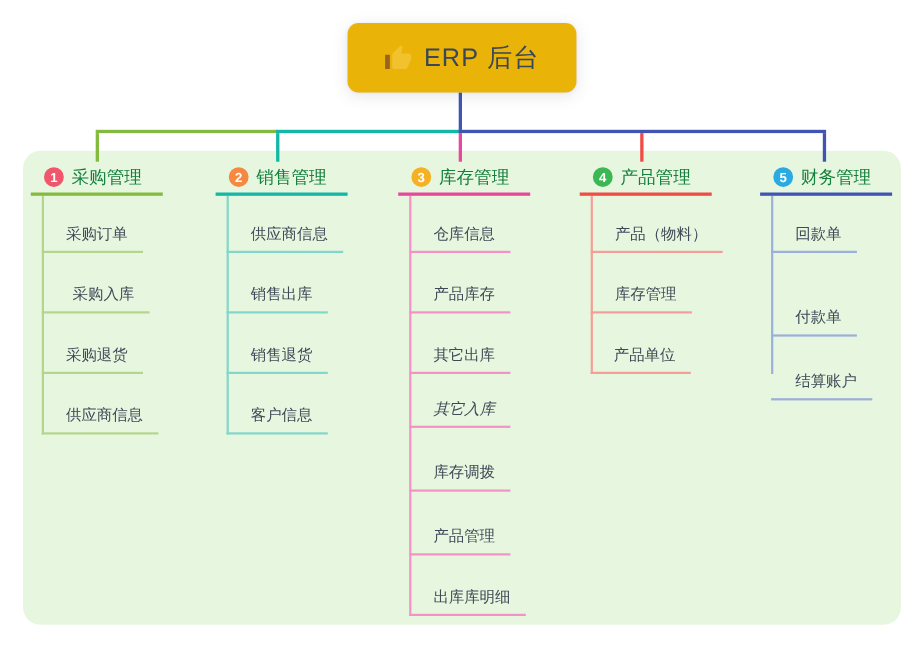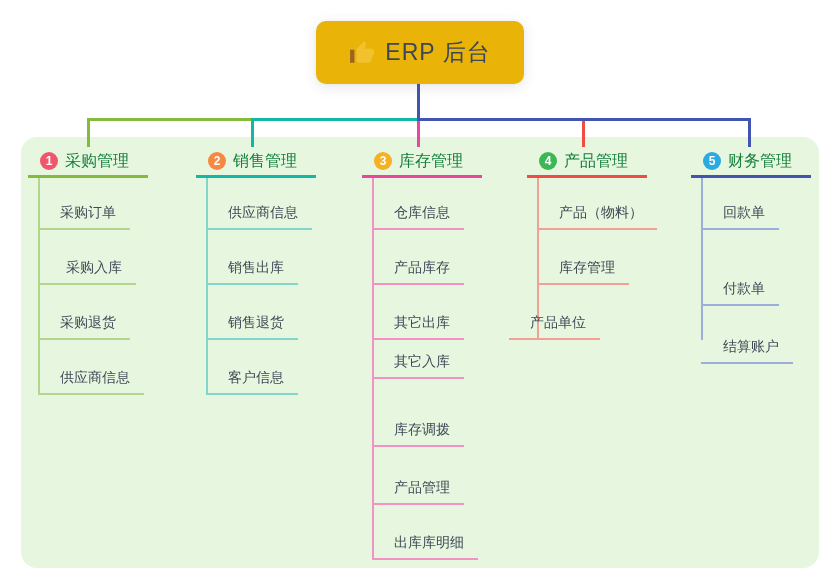--- a/index.html
+++ b/index.html
@@ -77,32 +77,32 @@
     <div class="child-item" style="left: 206px; top: 307px; border-bottom: 2px solid rgb(131, 214, 202);">销售退货</div>
     <div class="child-item" style="left: 206px; top: 362px; border-bottom: 2px solid rgb(131, 214, 202);">客户信息</div>
     <div class="branch-header" style="left: 362px; top: 147px; border-bottom: 3px solid rgb(232, 71, 155);">
       <span class="badge" style="background: rgb(245, 177, 35);">3</span>
       <span class="branch-title">库存管理</span>
     </div>
     <div class="trunk" style="left: 372px; top: 178px; height: 382px; background: rgb(244, 146, 197);"></div>
     <div class="child-item" style="left: 372px; top: 252px; border-bottom: 2px solid rgb(244, 146, 197);">产品库存</div>
     <div class="child-item" style="left: 372px; top: 197px; border-bottom: 2px solid rgb(244, 146, 197);">仓库信息</div>
     <div class="child-item" style="left: 372px; top: 307px; border-bottom: 2px solid rgb(244, 146, 197);">其它出库</div>
-    <div class="child-item" style="left: 372px; top: 346px; border-bottom: 2px solid rgb(244, 146, 197);">其它入库</div>
+    <div class="child-item" style="left: 372px; top: 356px; border-bottom: 2px solid rgb(244, 146, 197); font-style: italic;">其它入库</div>
     <div class="child-item" style="left: 372px; top: 414px; border-bottom: 2px solid rgb(244, 146, 197);">库存调拨</div>
     <div class="child-item" style="left: 372px; top: 472px; border-bottom: 2px solid rgb(244, 146, 197);">产品管理</div>
     <div class="child-item" style="left: 372px; top: 527px; border-bottom: 2px solid rgb(244, 146, 197);">出库库明细</div>
     <div class="branch-header" style="left: 527px; top: 147px; border-bottom: 3px solid rgb(239, 76, 70);">
       <span class="badge" style="background: rgb(59, 184, 84);">4</span>
       <span class="branch-title">产品管理</span>
     </div>
     <div class="trunk" style="left: 537px; top: 178px; height: 162px; background: rgb(245, 158, 152);"></div>
     <div class="child-item" style="left: 537px; top: 197px; border-bottom: 2px solid rgb(245, 158, 152);">产品（物料）</div>
     <div class="child-item" style="left: 537px; top: 252px; border-bottom: 2px solid rgb(245, 158, 152);">库存管理</div>
-    <div class="child-item" style="left: 509px; top: 307px; border-bottom: 2px solid rgb(245, 158, 152); padding-left: 21px;">产品单位</div>
+    <div class="child-item" style="left: 537px; top: 307px; border-bottom: 2px solid rgb(245, 158, 152); padding-left: 21px;">产品单位</div>
     <div class="branch-header" style="left: 691px; top: 147px; border-bottom: 3px solid rgb(65, 84, 178);">
       <span class="badge" style="background: rgb(41, 170, 225);">5</span>
       <span class="branch-title">财务管理</span>
     </div>
     <div class="trunk" style="left: 701px; top: 178px; height: 162px; background: rgb(156, 175, 220);"></div>
     <div class="child-item" style="left: 701px; top: 197px; border-bottom: 2px solid rgb(156, 175, 220);">回款单</div>
     <div class="child-item" style="left: 701px; top: 252px; border-bottom: 2px solid rgb(156, 175, 220); margin-top: 21px;">付款单</div>
     <div class="child-item" style="left: 701px; top: 307px; border-bottom: 2px solid rgb(156, 175, 220); margin-top: 24px;">结算账户</div>
   </div>
 

